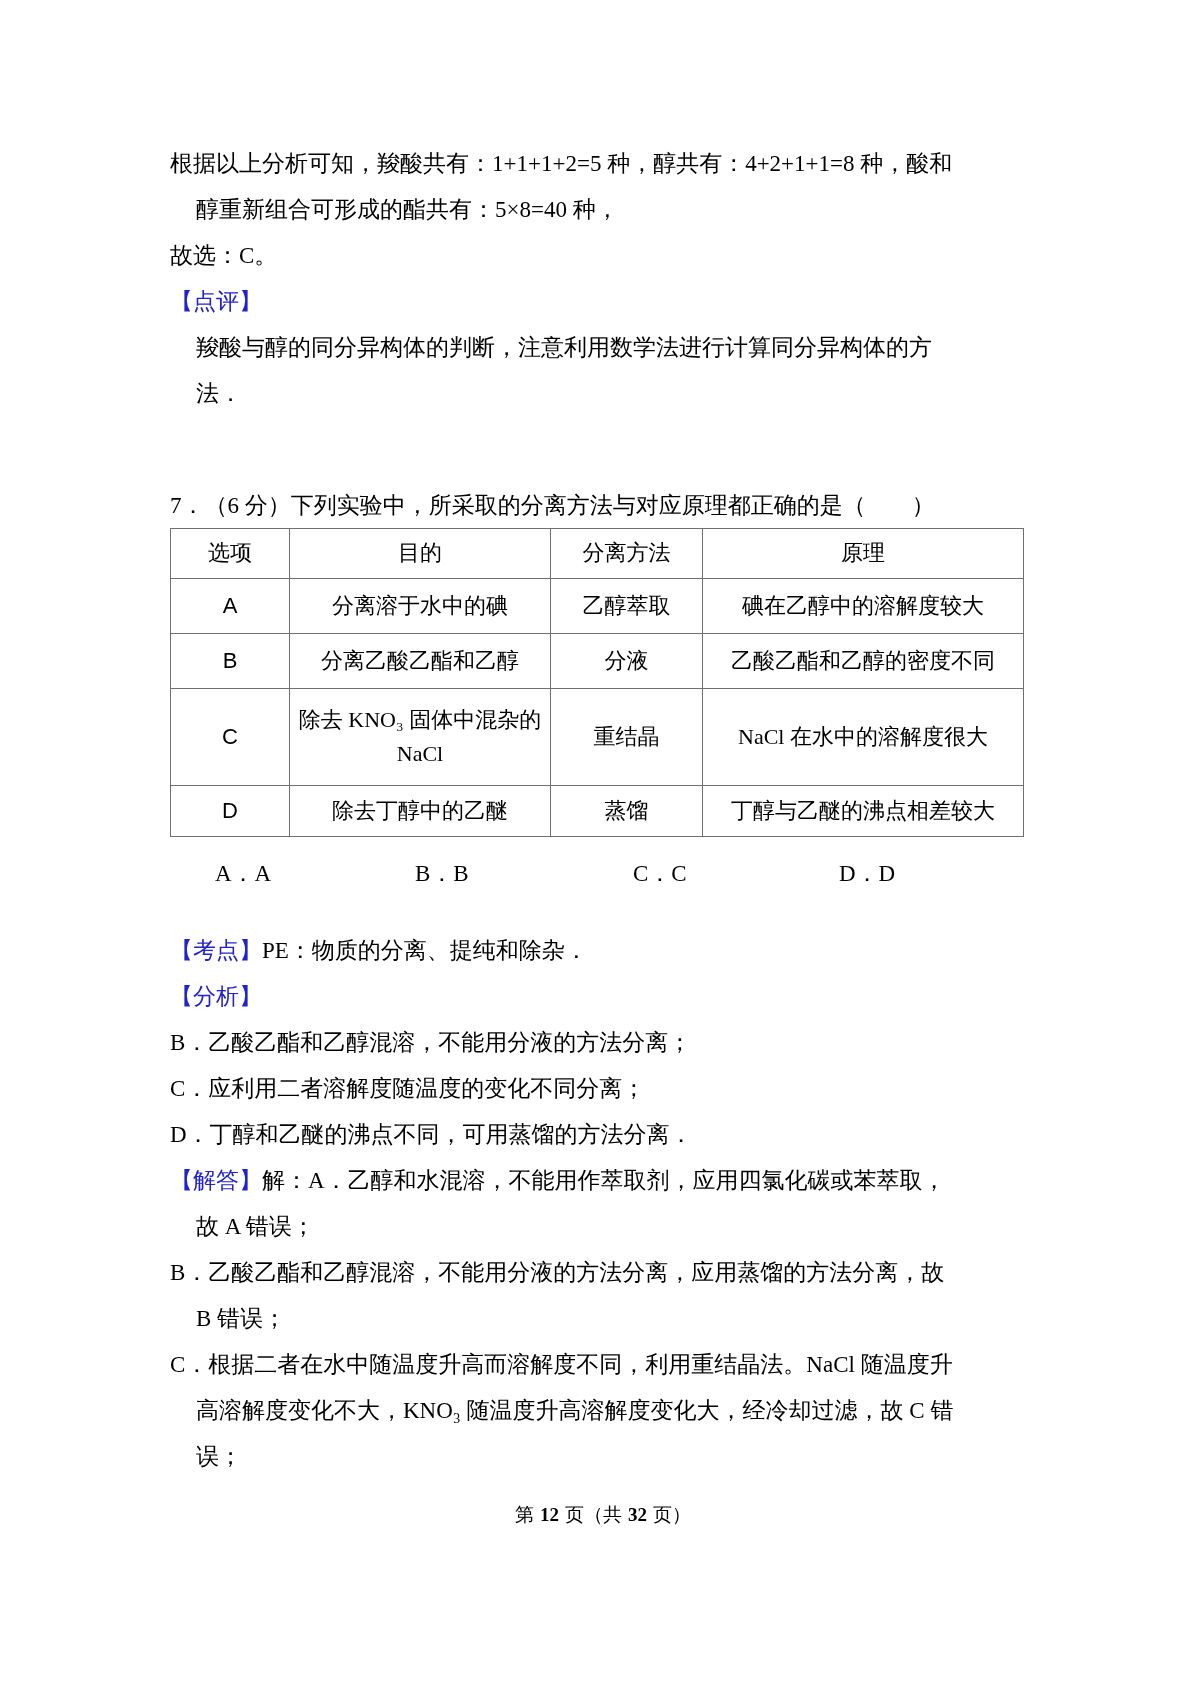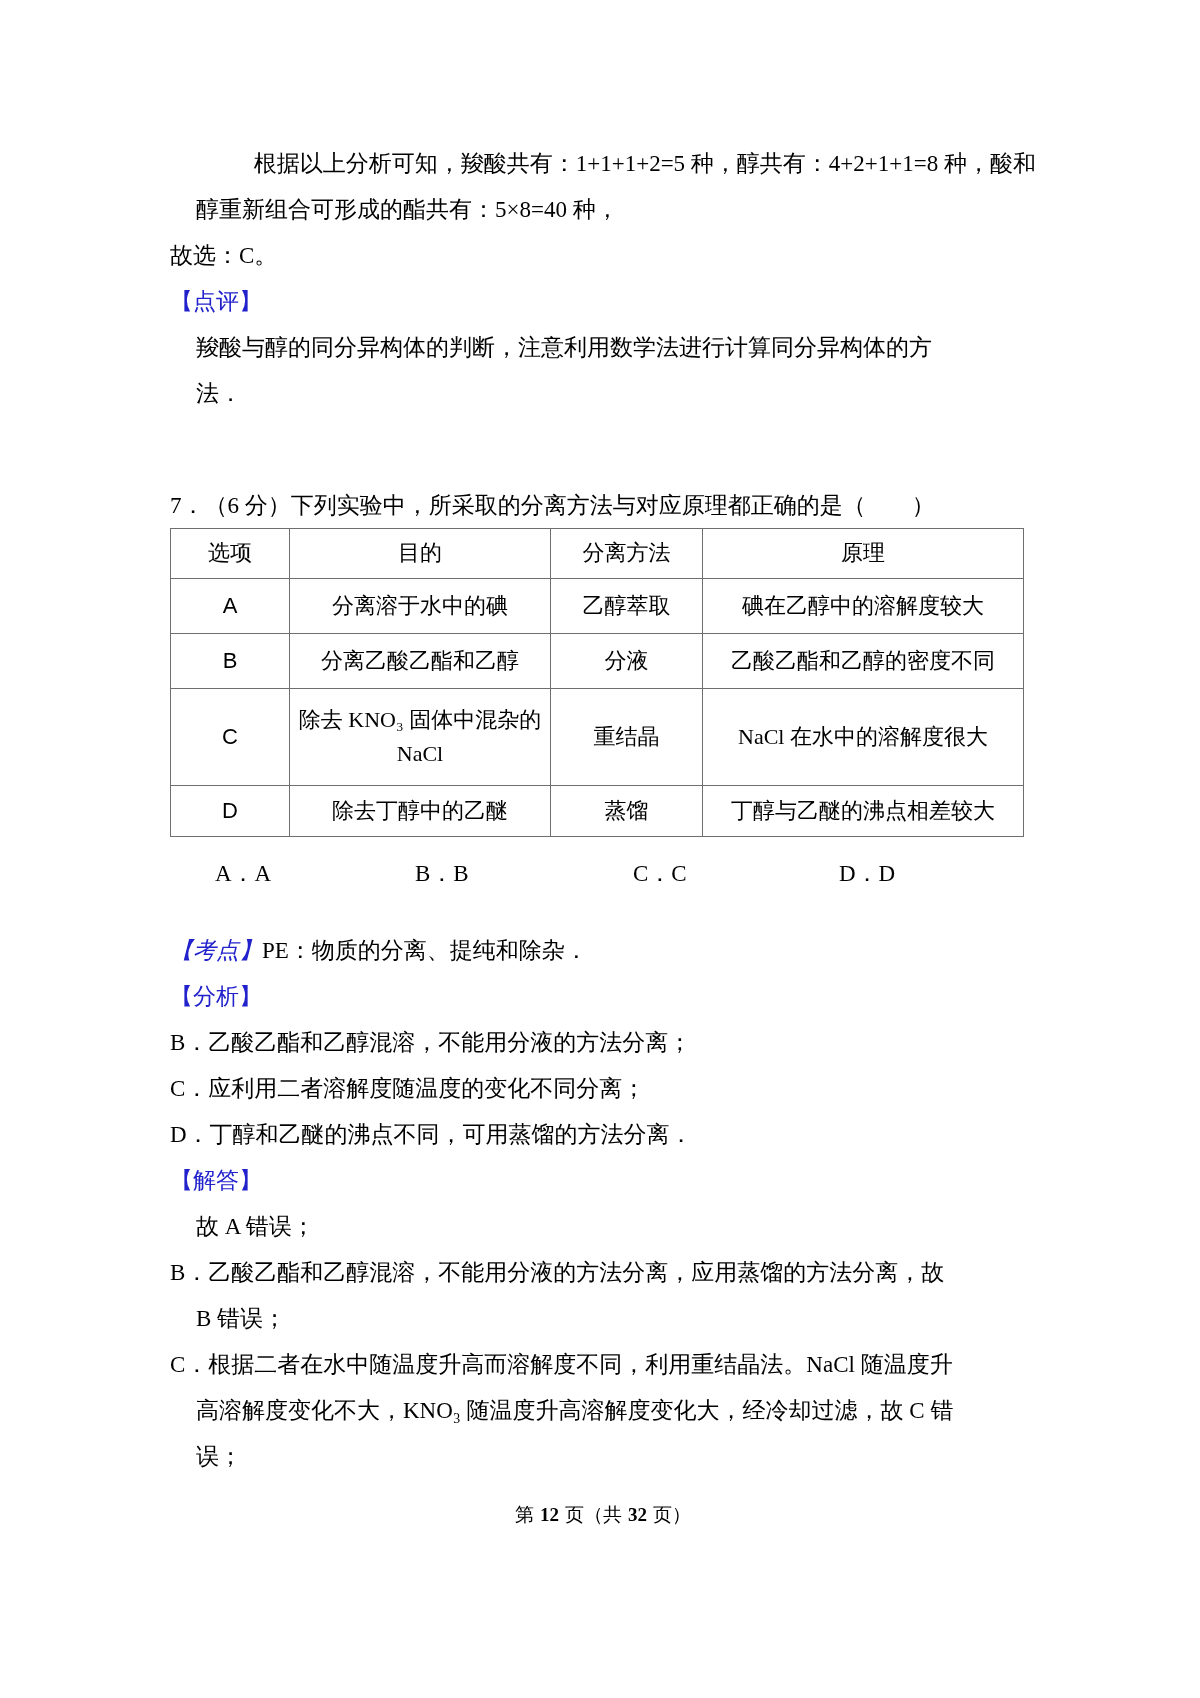--- a/index.html
+++ b/index.html
@@ -4,21 +4,21 @@
 <style>
   html,body{margin:0;padding:0;}
   body{
     width:1200px;height:1698px;background:#ffffff;position:relative;
     font-family:"Liberation Serif","DejaVu Serif",serif;color:#000000;
     overflow:hidden;
   }
   .content{position:absolute;left:170px;top:0;width:866px;}
   .line{height:46px;display:flex;align-items:center;font-size:23px;white-space:nowrap;}
   .indent{padding-left:26px;}
-  .first{margin-top:140px;justify-content:flex-end;}
+  .first{margin-top:140px;}
   .label{letter-spacing:0;}
   .q-gap{margin-top:66px;}
   .qtable{border-collapse:collapse;table-layout:fixed;width:854px;}
   .qtable td{
     border:1px solid #6f6f6f;text-align:center;vertical-align:middle;
     font-size:22px;padding:0 4px;white-space:normal;line-height:1.55;
   }
   .row-h{height:50px;}
   .row-a{height:55px;}
   .row-b{height:55px;}
@@ -106,39 +106,40 @@
     </table>
 
   <div class="choices">
     <span class="choice-1">A．A</span>
     <span class="choice-2">B．B</span>
     <span class="choice-3">C．C</span>
     <span class="choice-4">D．D</span>
   </div>
 
   <div class="line sec-gap">
-    <span class="label" style="color: rgb(34, 34, 204); font-style: italic;">【考点】</span>
+    <span class="label" style="color: rgb(34, 34, 204);">【考点】</span>
       <span>PE：物质的分离、提纯和除杂．</span>
   </div>
 
   <div class="line">
     <span class="label" style="color: rgb(34, 34, 204);">【分析】</span>
   </div>
   <div class="line">
       <span>B．乙酸乙酯和乙醇混溶，不能用分液的方法分离；</span>
     </div>
   <div class="line">
       <span>C．应利用二者溶解度随温度的变化不同分离；</span>
     </div>
   <div class="line">
       <span>D．丁醇和乙醚的沸点不同，可用蒸馏的方法分离．</span>
     </div>
 
   <div class="line">
     <span class="label" style="color: rgb(34, 34, 204);">【解答】</span>
+      <span>解：A．乙醇和水混溶，不能用作萃取剂，应用四氯化碳或苯萃取，</span>
   </div>
   <div class="line indent">
       <span>故 A 错误；</span>
     </div>
   <div class="line">
       <span>B．乙酸乙酯和乙醇混溶，不能用分液的方法分离，应用蒸馏的方法分离，故</span>
     </div>
   <div class="line indent">
       <span>B 错误；</span>
     </div>

